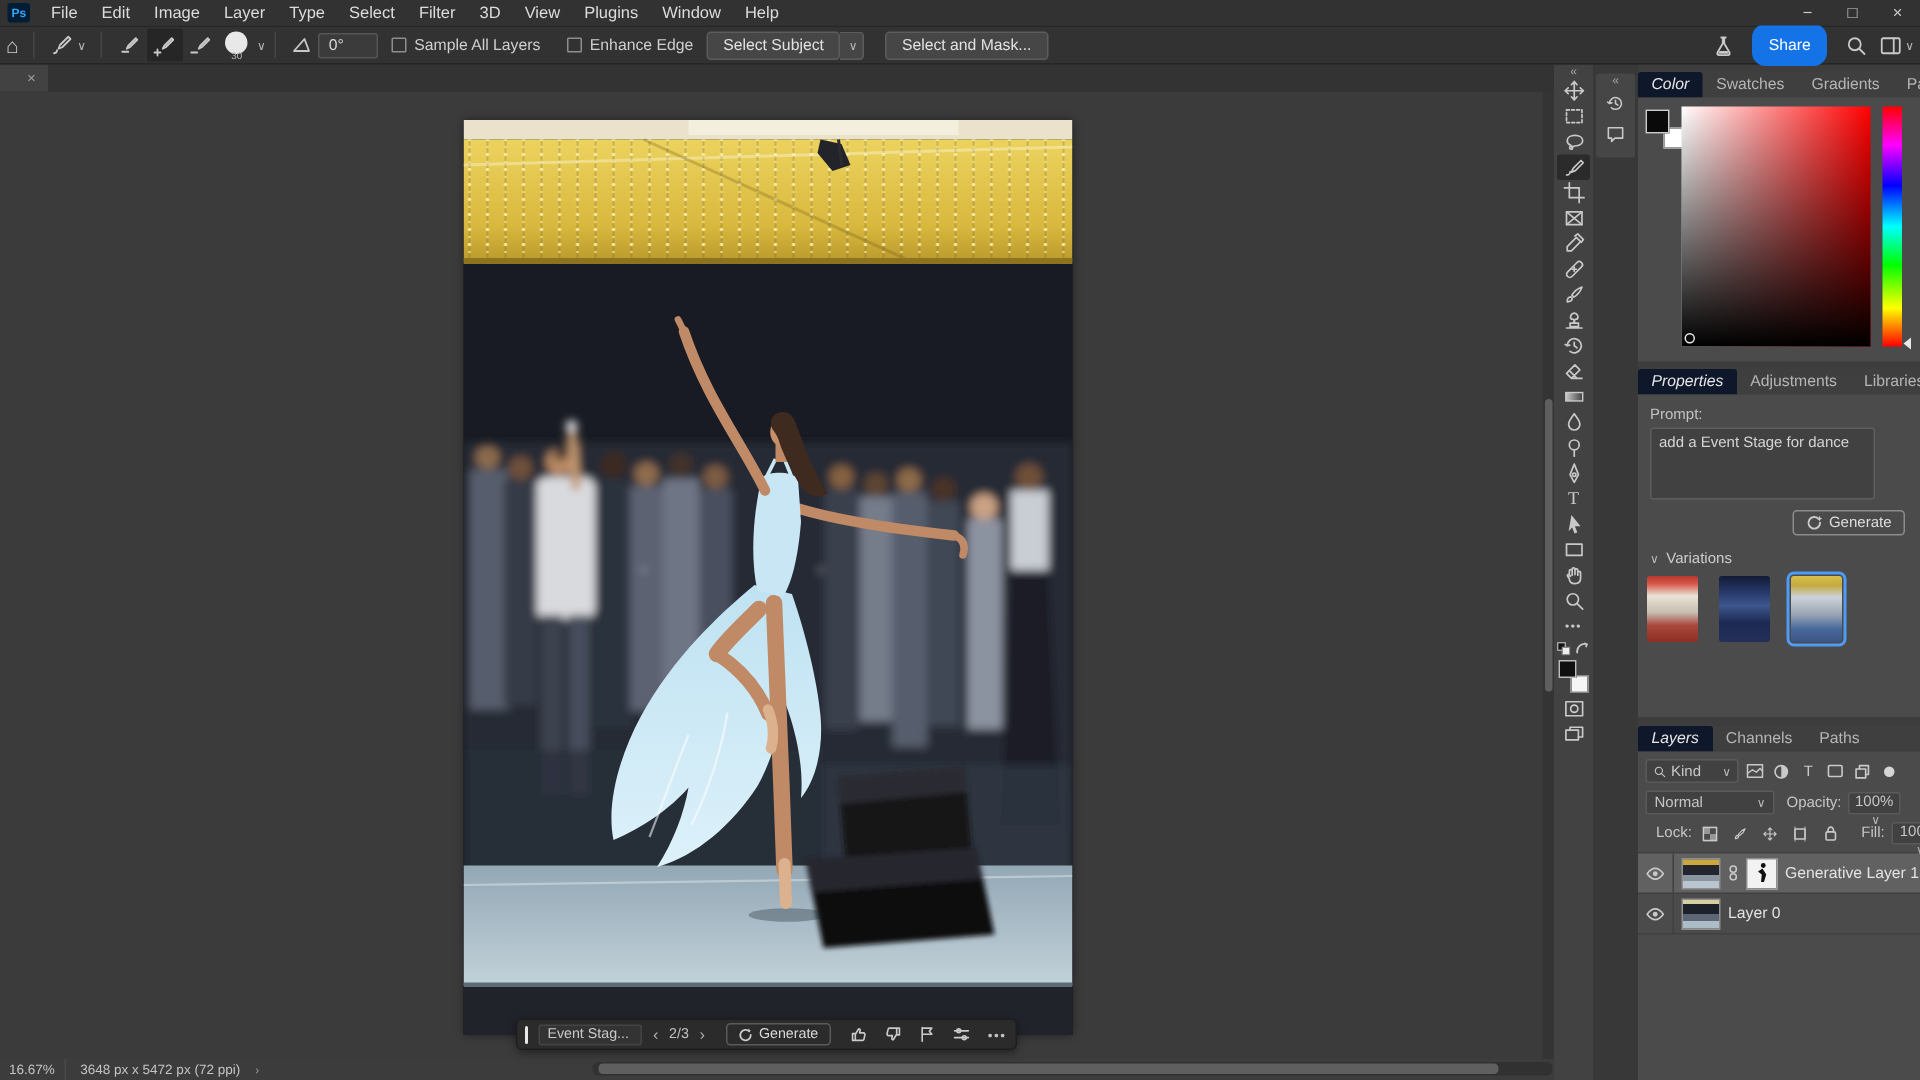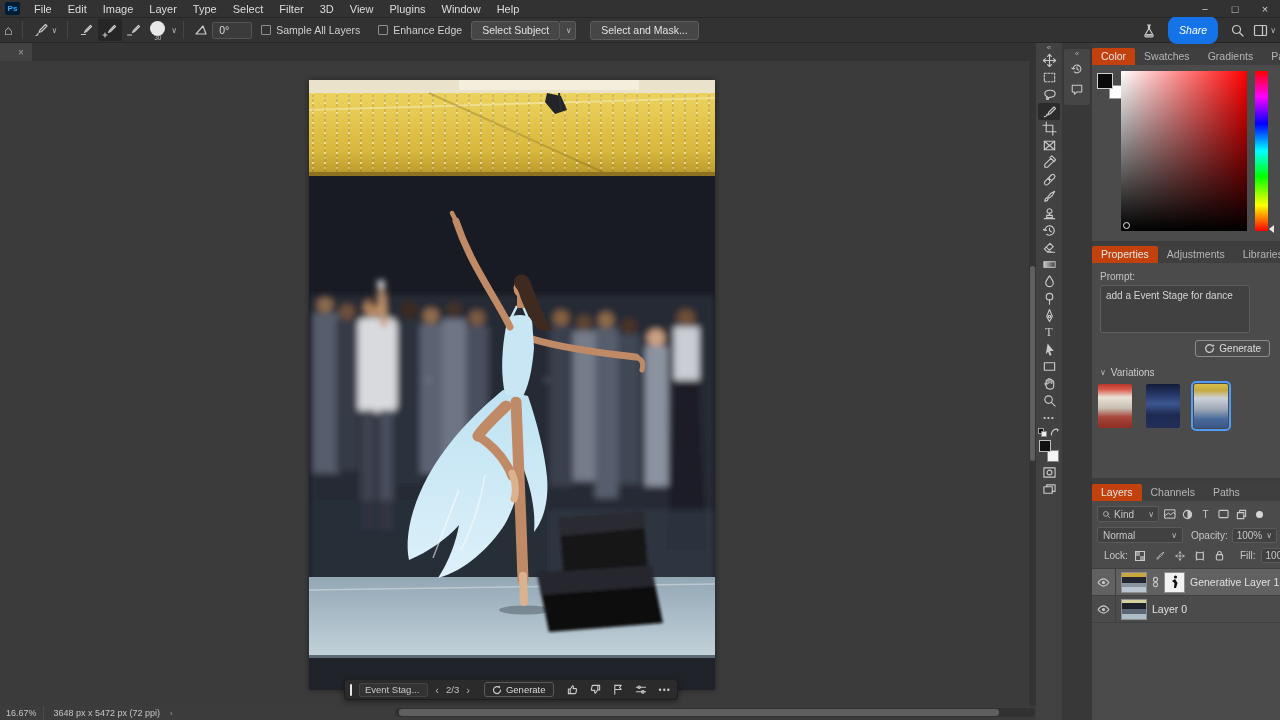--- a/index.html
+++ b/index.html
@@ -29,21 +29,21 @@
   .brush-num { font-size:6.5px; color:#bbbbbb; text-align:center; line-height:4px; }
   .ob-field { background:#3b3b3b; border:1px solid #555555; border-radius:2px; height:17px;
     padding:0 6px; display:flex; align-items:center; color:#d8d8d8; min-width:40px; }
   .chk { display:flex; align-items:center; gap:5px; margin:0 9px; color:#cfcfcf; }
   .chk .box { width:10px; height:10px; border:1px solid #8e8e8e; border-radius:1px; background:transparent; }
   .ob-btn { background:#464646; border:1px solid #5c5c5c; border-radius:3px; height:19px;
     padding:0 10px; display:flex; align-items:center; color:#e2e2e2; }
   .ob-btn-caret { background:#464646; border:1px solid #5c5c5c; border-left:none;
     border-radius:0 3px 3px 0; height:19px; width:16px; display:flex; align-items:center; justify-content:center; }
   #share-btn { background:#1473e6; color:#ffffff; border-radius:9px; height:28px; padding:0 11px;
-    display:flex; align-items:center; font-size:10.5px; margin:0 8px;font-style:italic; }
+    display:flex; align-items:center; font-size:10.5px; margin:0 8px; }
 
   
   #tabbar { position:absolute; left:0; top:43px; width:1036px; height:18px; background:#333333; z-index:20; }
   #doctab { position:absolute; left:0; top:0; height:18px; background:#424242; display:flex;
     align-items:center; padding:0 8px; font-size:10.5px; color:#d2d2d2; }
   #doctab .close { margin-left:10px; color:#9f9f9f; font-size:10px; }
 
   
   #docarea { position:absolute; left:0; top:61px; width:1029px; height:645px; background:#3b3b3b; overflow:hidden; }
   #canvas { position:absolute; left:309px; top:19px; width:406px; height:610px;
@@ -85,21 +85,21 @@
   
   #minicol { position:absolute; left:1062px; top:43px; width:30px; height:677px; background:#383838; z-index:19; }
   #minipanel { position:absolute; left:2px; top:6px; width:26px; height:56px; background:#464646; border-radius:2px; }
   #minipanel .collapse { text-align:center; color:#a8a8a8; font-size:8px; height:10px; line-height:10px; }
   .mp-ic { width:26px; height:20px; display:flex; align-items:center; justify-content:center; }
 
   
   #dock { position:absolute; left:1092px; top:43px; width:188px; height:677px; background:#3d3d3d; z-index:20; }
   .panel-tabs { height:17px; display:flex; align-items:flex-end; background:#3f3f3f; font-size:10.5px; }
   .ptab { padding:2px 9px 3px; color:#b5b5b5; }
-  .ptab.active { background:#c2410c; color:#e6e6e6; border-radius:2px 2px 0 0; }
+  .ptab.active { background:#0f172a; color:#e6e6e6; border-radius:2px 2px 0 0;font-style:italic; }
   .panel-body { background:#4b4b4b; }
 
   
   #color-panel { position:absolute; left:0; top:5px; width:188px; }
   #color-body { height:176px; position:relative; }
   #cp-swatches { position:absolute; left:5px; top:8px; width:26px; height:26px; }
   #cp-swatches .b { position:absolute; right:0; bottom:0; width:14px; height:14px; background:#ffffff; border:1px solid #999; }
   #cp-swatches .f { position:absolute; left:0; top:0; width:16px; height:16px; background:#0a0a0a; border:1px solid #cfcfcf; }
   #sat-box { position:absolute; left:29px; top:6px; width:126px; height:160px;
     background:linear-gradient(to bottom, rgba(0,0,0,0) 0%, #000 100%),
@@ -137,21 +137,21 @@
   #layers-body { height:219px; position:relative; font-size:10px; color:#c6c6c6; }
   #filter-row { display:flex; align-items:center; gap:3px; padding:5px 5px 4px; }
   #kind-box { display:flex; align-items:center; gap:3px; background:#414141; border:1px solid #5a5a5a;
     border-radius:2px; height:16px; padding:0 4px; width:62px; }
   .frow-ic { width:15px; height:15px; display:flex; align-items:center; justify-content:center; }
   #filter-toggle { width:7px; height:7px; border-radius:50%; background:#d6d6d6; margin-left:4px; }
   #blend-row { display:flex; align-items:center; gap:4px; padding:1px 5px 4px; }
   #blend-select { display:flex; align-items:center; justify-content:space-between; background:#414141;
     border:1px solid #5a5a5a; border-radius:2px; height:16px; width:86px; padding:0 5px; }
   .val-box { display:flex; align-items:center; gap:2px; background:#414141; border:1px solid #5a5a5a;
-    border-radius:2px; height:15px; padding:0 4px; }
+    border-radius:2px; height:15px; padding:0 4px;flex-direction:column; }
   #lock-row { display:flex; align-items:center; gap:5px; padding:1px 12px 5px; border-bottom:1px solid #404040; }
   .layer-row { display:flex; align-items:center; height:27px; border-bottom:1px solid #404040; gap:5px; }
   .layer-row.selected { background:#616161; }
   .eye-cell { width:24px; display:flex; justify-content:center; border-right:1px solid #404040; align-self:stretch; align-items:center; }
   .lthumb { width:26px; height:21px; border:1px solid #8f8f8f; }
   .t-gen { background:linear-gradient(180deg,#caa83e 0 20%,#23262e 20% 55%,#8a93a0 55% 75%,#b9c6cf 75% 100%); }
   .t-l0 { background:linear-gradient(180deg,#d6cf9e 0 15%,#1d2129 15% 48%,#5d6675 48% 75%,#adbdc8 75% 100%); }
   .mthumb { width:21px; height:21px; background:#f2f2f2; border:1px solid #8f8f8f; display:flex; align-items:center; justify-content:center; }
   .lname { font-size:10.5px; color:#e2e2e2; }
 

